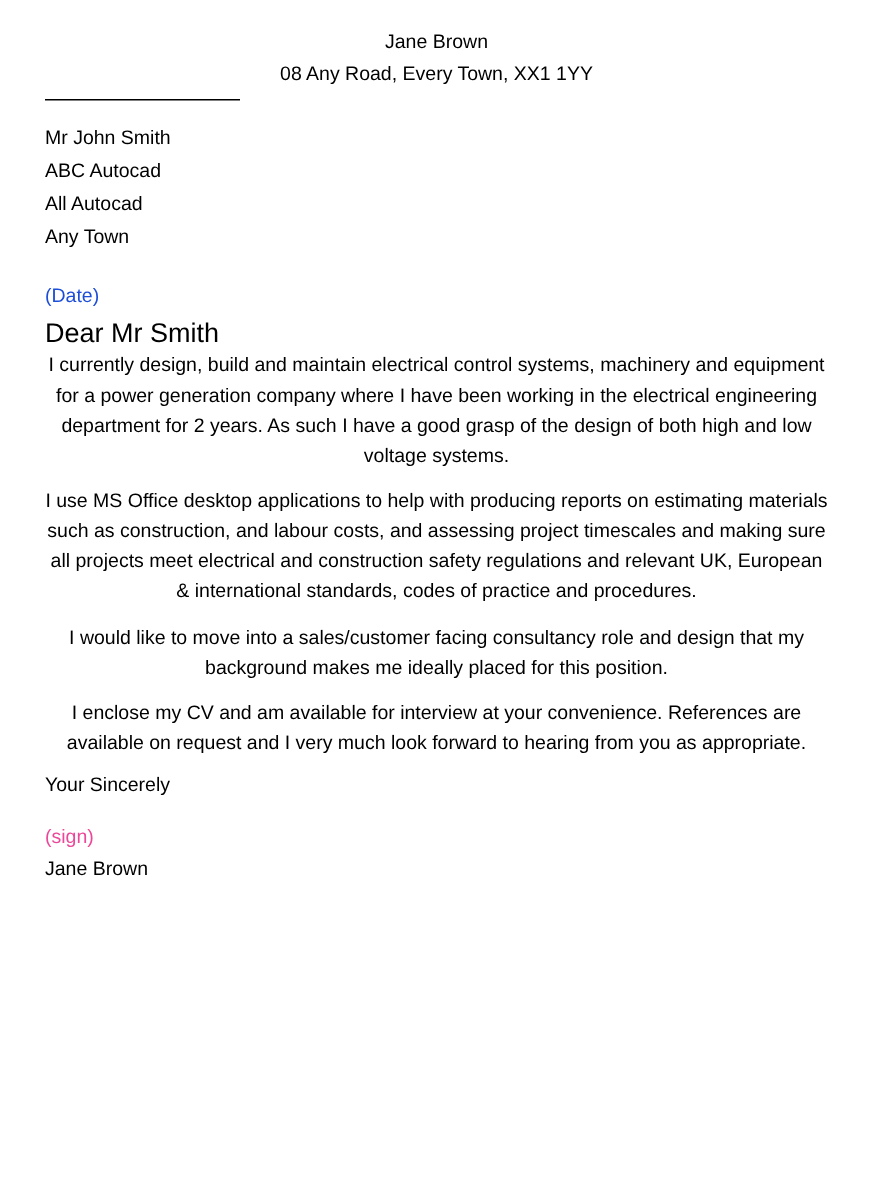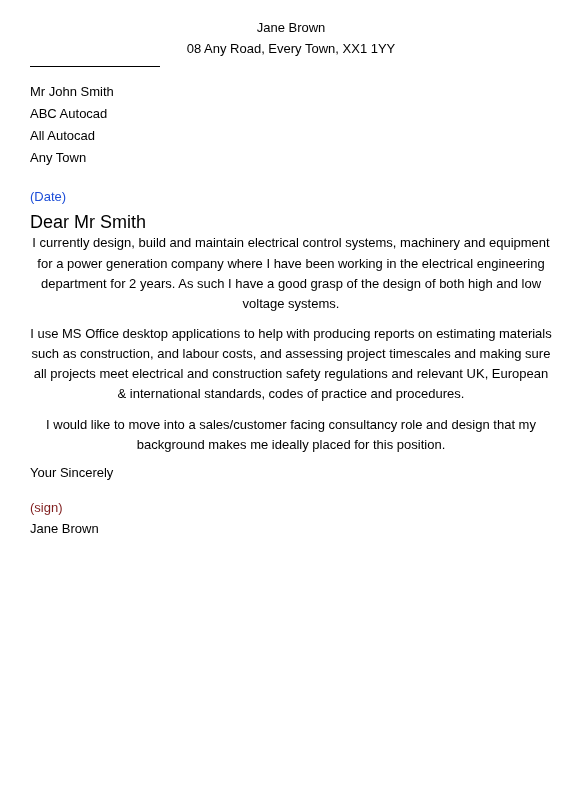--- a/index.html
+++ b/index.html
@@ -72,21 +72,21 @@
       text-align: center;
     }
 
     .closing {
       font-size: 13px;
       margin-top: 4px;
       margin-bottom: 20px;
     }
 
     .sign-line {
-      color: #7f1d1d;
+      color: #ec4899;
       font-size: 13px;
       margin-bottom: 6px;
     }
 
     .sender-name-footer {
       font-size: 13px;
     }
 
     .header-section {
       text-align: center;
@@ -111,20 +111,21 @@
     <div class="recipient-line">Any Town</div>
   </div>
 
   <div class="date-line">(Date)</div>
 
   <div class="salutation">Dear Mr Smith</div>
 
   <div class="paragraph">I currently design, build and maintain electrical control systems, machinery and equipment for a power generation company where I have been working in the electrical engineering department for 2 years. As such I have a good grasp of the design of both high and low voltage systems.</div>
   <div class="paragraph">I use MS Office desktop applications to help with producing reports on estimating materials such as construction, and labour costs, and assessing project timescales and making sure all projects meet electrical and construction safety regulations and relevant UK, European &amp; international standards, codes of practice and procedures.</div>
   <div class="paragraph">I would like to move into a sales/customer facing consultancy role and design that my background makes me ideally placed for this position.</div>
+  <div class="paragraph">I enclose my CV and am available for interview at your convenience. References are available on request and I very much look forward to hearing from you as appropriate.</div>
 
   <div class="closing">Your Sincerely</div>
 
   <div class="sign-line">(sign)</div>
 
   <div class="sender-name-footer">Jane Brown</div>
 
 </div>
 
 </body></html>

